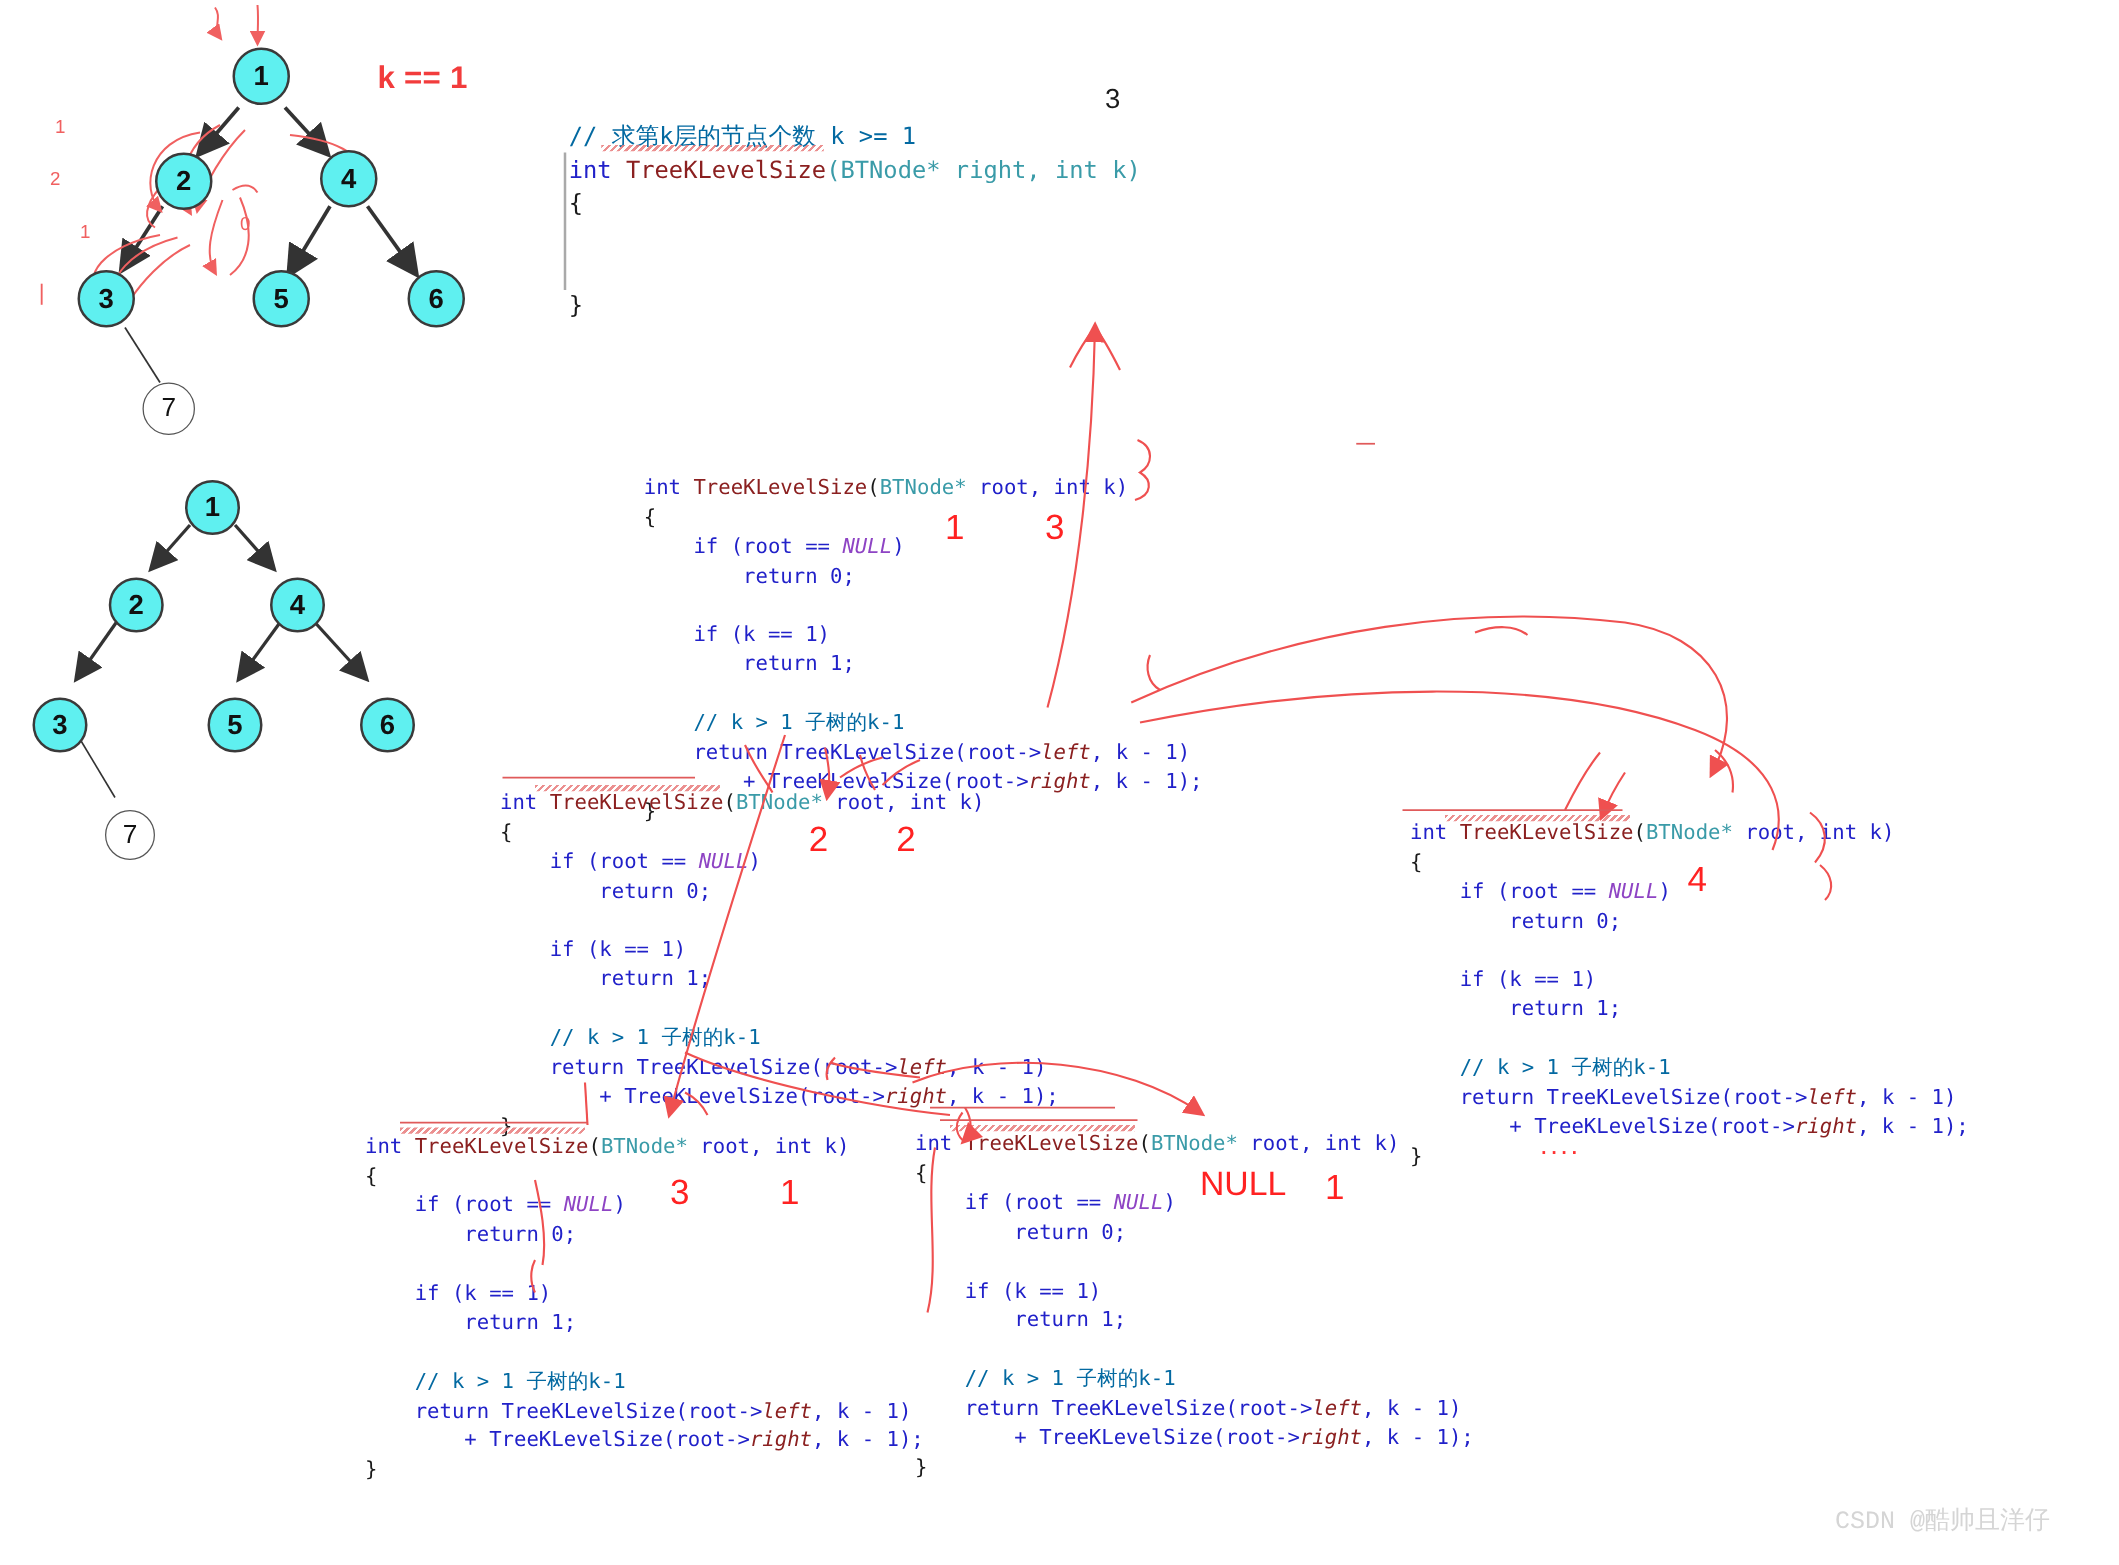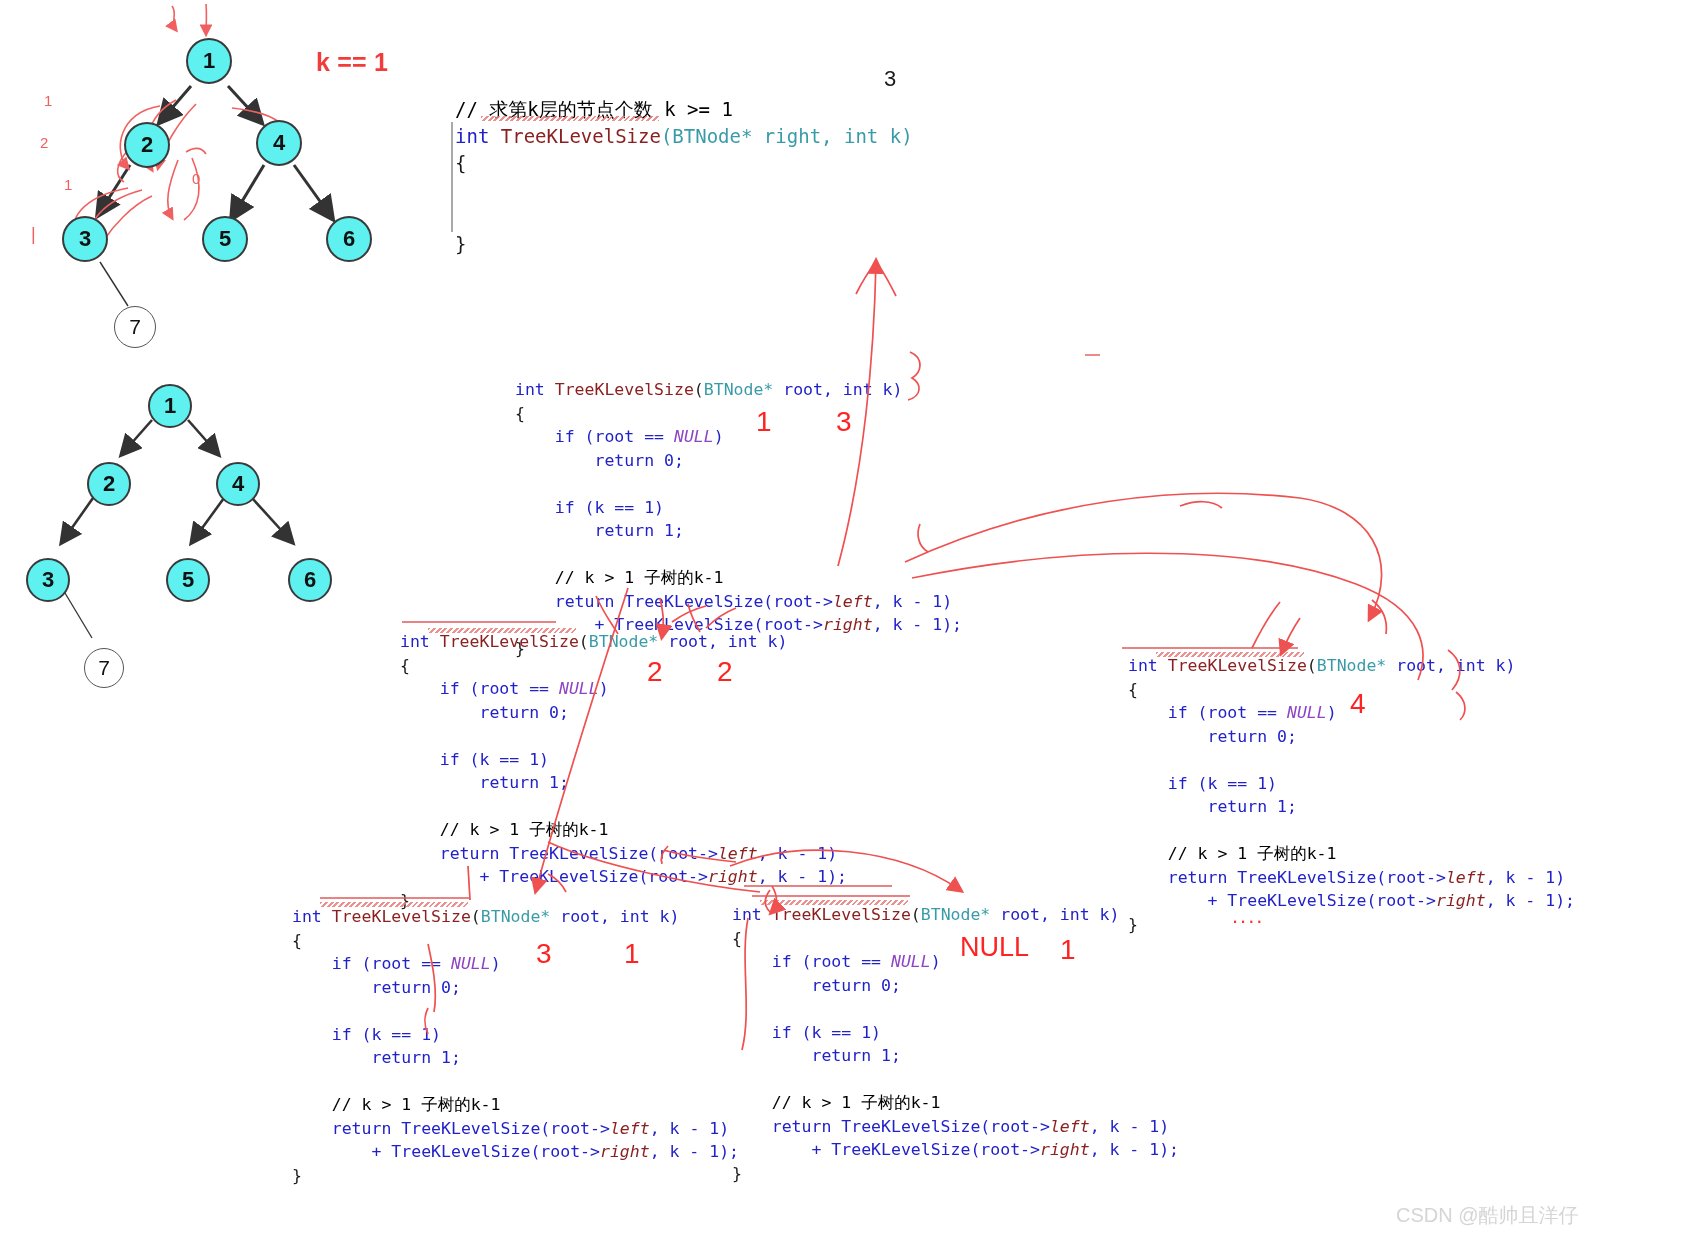--- a/index.html
+++ b/index.html
@@ -19,21 +19,21 @@
   
   .code{position:absolute;white-space:pre;
         font-family:"DejaVu Sans Mono","Liberation Mono",monospace;
         font-size:16.5px;line-height:23.5px;color:#2020c8;}
   .code.big{font-size:19px;line-height:27px;}
   .kw{color:#2121c9;}
   .fn{color:#8b2020;}
   .ty{color:#3a9ba8;}
   .nul{color:#8e44c4;font-style:italic;}
   .fld{color:#8b2020;font-style:italic;}
-  .cm{color:#000000;}
+  .cm{color:#0369a1;}
   .pl{color:#1a1a1a;}
 
   
   .squig{position:absolute;height:5px;
          background:repeating-linear-gradient(135deg,#e87c7c 0 2px,transparent 2px 4px);
          opacity:.85;}
   .graybar{position:absolute;width:2px;background:#a9a9a9;}
 
   
   .tree{position:absolute;}
@@ -140,21 +140,21 @@
         <span>5</span>
       </div>
     <div class="node cyan" style="left:288px;top:188px;width:40px;height:40px;">
         <span>6</span>
       </div>
     <div class="node white" style="left:84px;top:278px;width:38px;height:38px;">
         <span>7</span>
       </div>
   </div>
 
-  <div class="ann-head" style="left:316px;top:48px;">k == 1</div>
+  <div class="ann-head" style="left:302px;top:48px;">k == 1</div>
   <div class="ann-num" style="left:884px;top:66px;color:#1a1a1a;font-size:22px;">3</div>
 
   <div class="graybar" style="left:451px;top:122px;height:110px;"></div>
   <div class="code big" style="left:455px;top:96px;"><span class="cm">// 求第k层的节点个数 k &gt;= 1</span>
 <span class="kw">int </span><span class="fn">TreeKLevelSize</span><span class="ty">(BTNode* right, int k)</span>
 <span class="pl">{</span>
 
 
 <span class="pl">}</span></div>
   <div class="squig" style="left:481px;top:116px;width:178px;"></div>
@@ -294,15 +294,15 @@
     <g stroke="#e05a5a" stroke-width="1.4" fill="none">
       <line x1="402" y1="622" x2="556" y2="622"></line>
       <line x1="320" y1="898" x2="470" y2="898"></line>
       <line x1="752" y1="896" x2="910" y2="896"></line>
       <line x1="1122" y1="648" x2="1298" y2="648"></line>
       <line x1="744" y1="886" x2="892" y2="886"></line>
       <line x1="1085" y1="355" x2="1100" y2="355"></line>
     </g>
   </svg>
 
-  <div class="wm" style="left:1396px;top:1202px;">CSDN @酷帅且洋仔</div>
+  <div class="wm" style="left:1468px;top:1202px;font-family:Liberation Mono, monospace;">CSDN @酷帅且洋仔</div>
 
 </div>
 
 </body></html>

